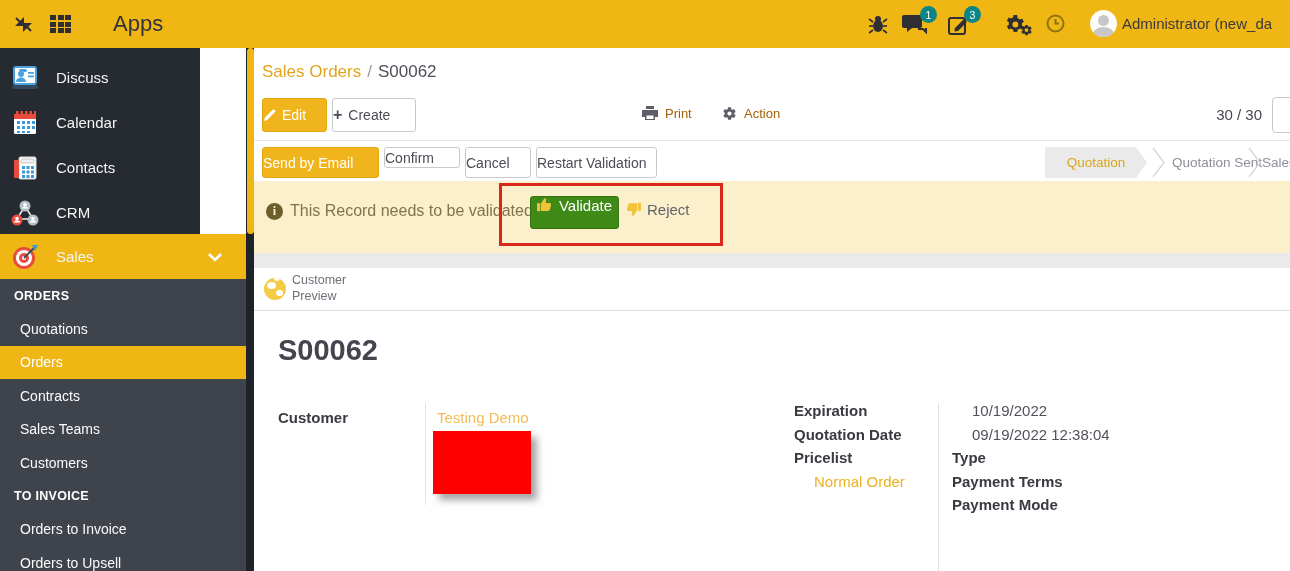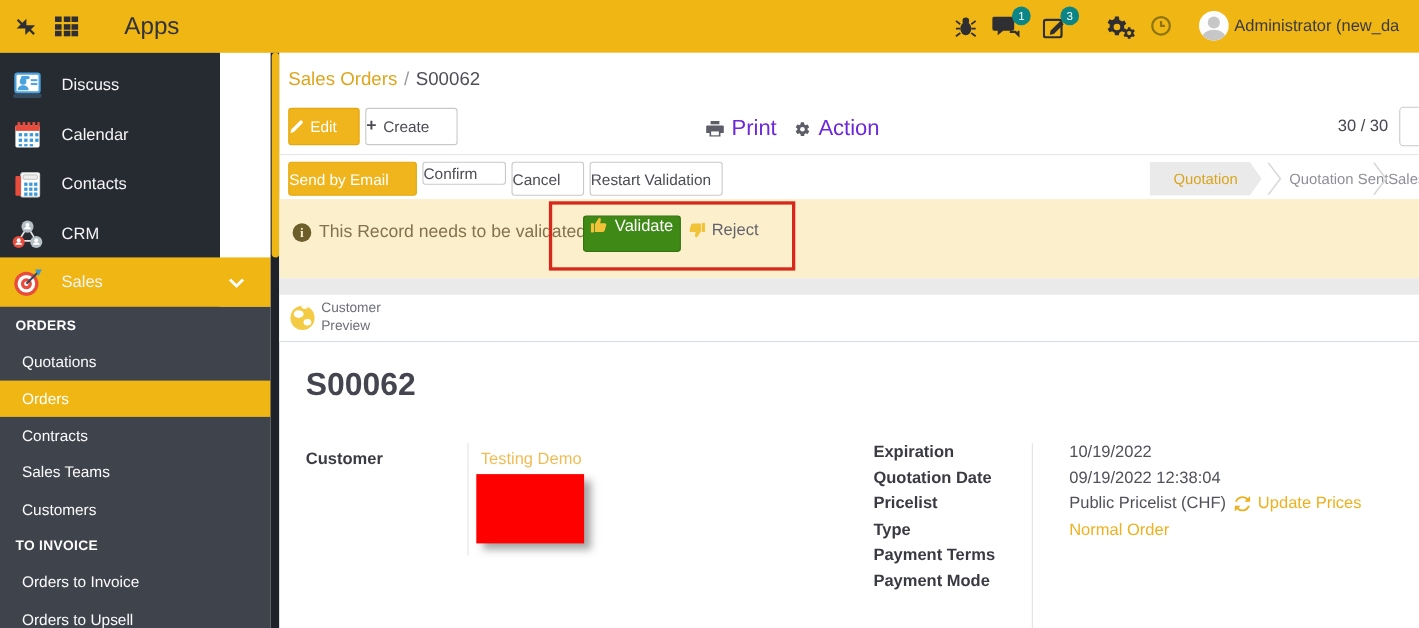--- a/index.html
+++ b/index.html
@@ -41,21 +41,21 @@
   .breadcrumb { left:262px; top:62px; font-size:17px; white-space:nowrap; }
   .breadcrumb .sec { color:#e0a51d; }
   .breadcrumb .sep { color:#9a9aa2; margin:0 6px; }
   .breadcrumb .rec { color:#4f4f58; }
 
   .btn { display:flex; align-items:center; justify-content:flex-start; gap:6px;
          border-radius:3px; font-size:14px; white-space:nowrap; }
   .btn-yellow { background:#f0b41c; border:1px solid #e3a712; color:#fff; }
   .btn-white  { background:#fff; border:1px solid #c9c9c9; color:#4c4c55; }
 
-  .toolbar-link { display:flex; align-items:center; gap:7px; font-size:20px; color:#6d28d9; }
+  .toolbar-link { display:flex; align-items:center; gap:7px; font-size:13px; color:#a16207; }
   .pager-count { left:1188px; top:106px; width:74px; text-align:right; font-size:15px; color:#47474f; }
   .pager-btn { left:1272px; top:97px; width:40px; height:36px; background:#fff;
                border:1px solid #c9c9c9; border-radius:4px 0 0 4px; }
   .rule { left:254px; top:140px; width:1036px; border-top:1px solid #e7e7e7; }
 
   
   .stage-arrow { display:flex; align-items:center; justify-content:center;
                  background:#eaeaea; color:#d9a51e; font-size:13.5px;
                  clip-path:polygon(0 0, calc(100% - 11px) 0, 100% 50%, calc(100% - 11px) 100%, 0 100%); }
   .stage-plain { display:flex; align-items:center; font-size:13.5px; color:#8f8f99; white-space:nowrap; }
@@ -426,30 +426,20 @@
 
   <div class="abs vsep" style="left:938px;top:403px;height:168px;"></div>
   <div class="abs rgrid">
     <div class="fld-label">Expiration</div>
     <div class="val fld-value">10/19/2022</div>
 
     <div class="fld-label">Quotation Date</div>
     <div class="val fld-value">09/19/2022 12:38:04</div>
 
     <div class="fld-label">Pricelist</div>
-    <div class="val fld-value">
-      <span>Public Pricelist (CHF)</span>
-      <span>
-        <svg width="15" height="14" viewBox="0 0 16 16" fill="#ecb120">
-          <path d="M13.6 2.3A8 8 0 0 0 .3 6h2.1A6 6 0 0 1 12.2 3.7L10 6h6V0z"></path>
-          <path d="M2.4 13.7A8 8 0 0 0 15.7 10h-2.1A6 6 0 0 1 3.8 12.3L6 10H0v6z"></path>
-        </svg>
-      </span>
-      <span class="link-yellow">Update Prices</span>
-    </div>
 
     <div class="fld-label">Type</div>
     <div class="val fld-value link-yellow">Normal Order</div>
 
     <div class="fld-label">Payment Terms</div>
     <div class="val fld-value"></div>
 
     <div class="fld-label">Payment Mode</div>
     <div class="val fld-value"></div>
   </div>

